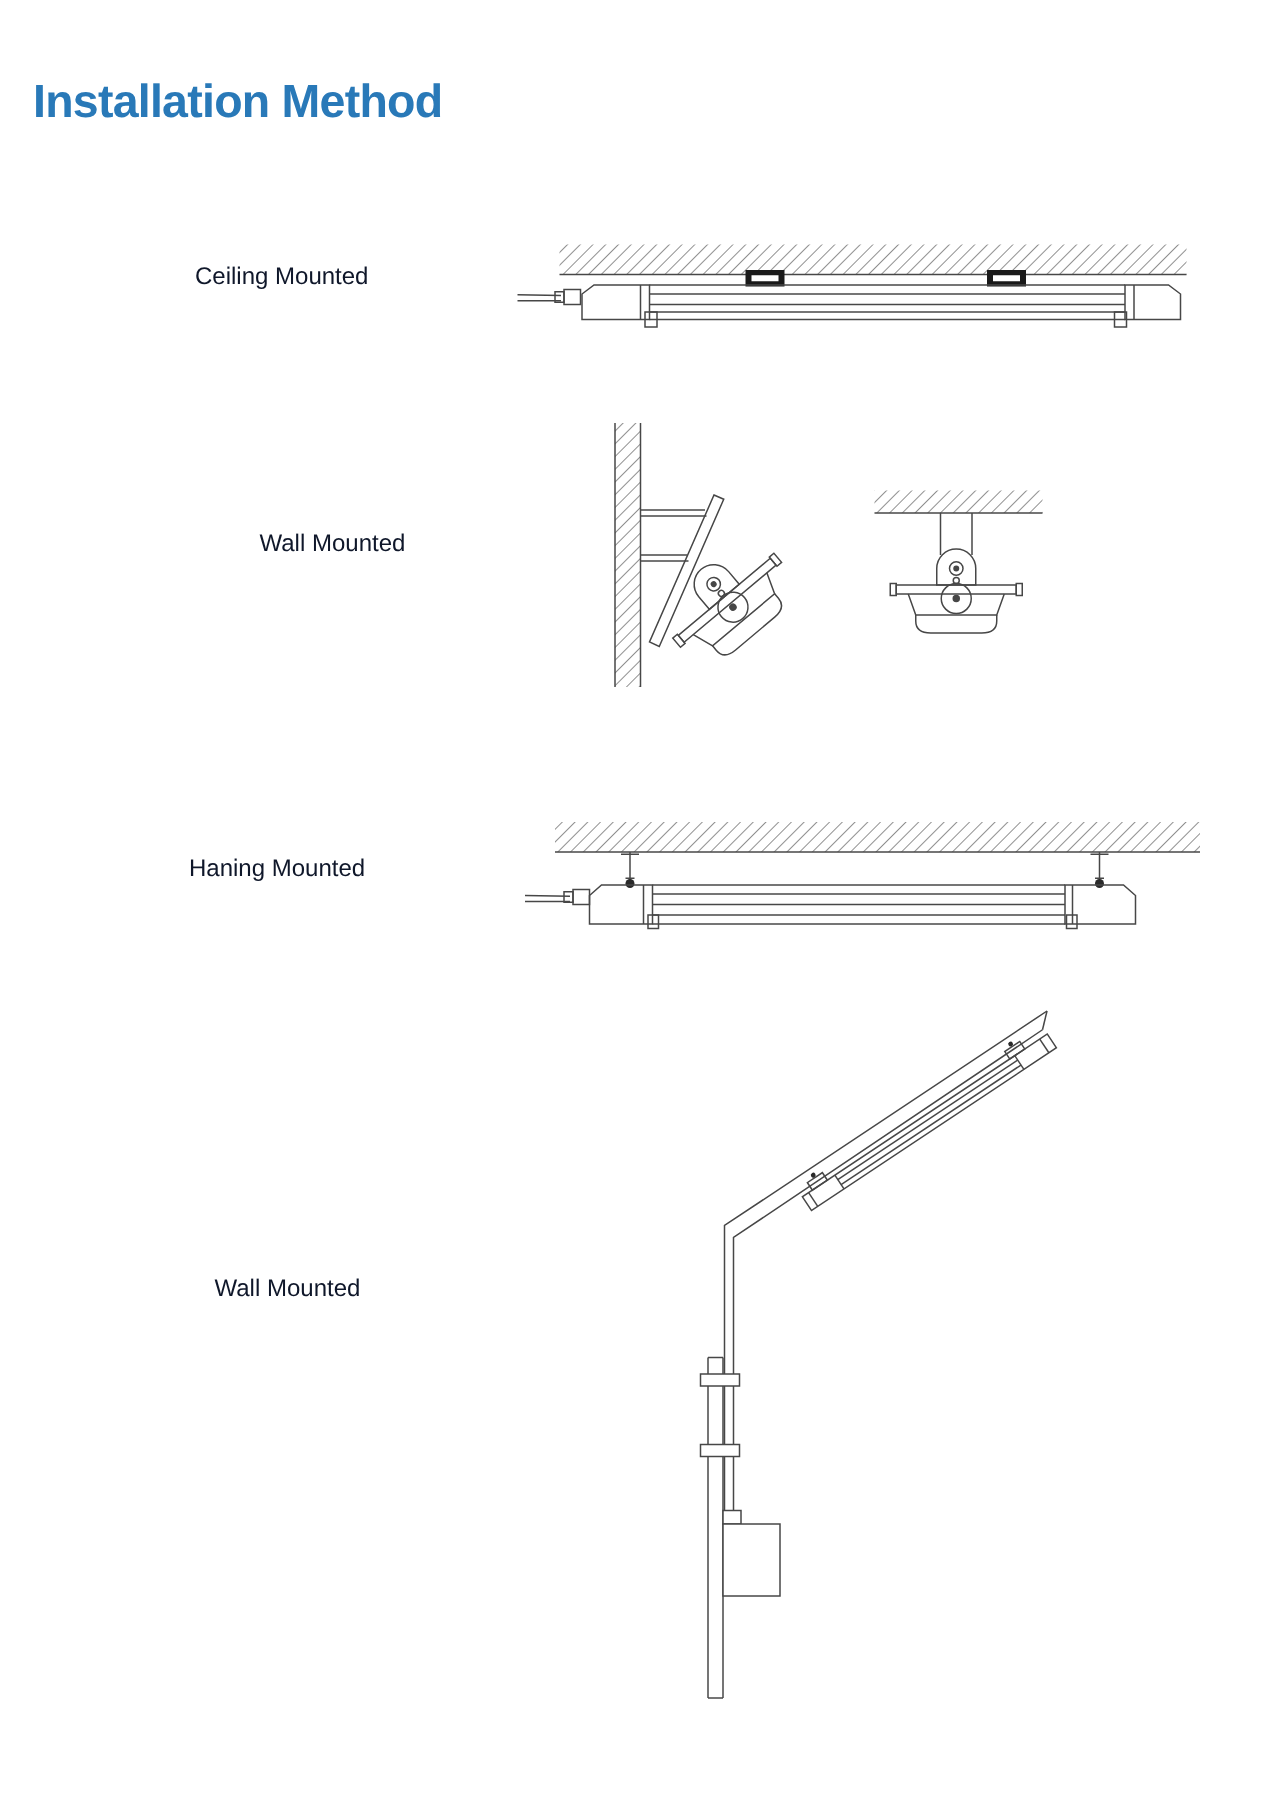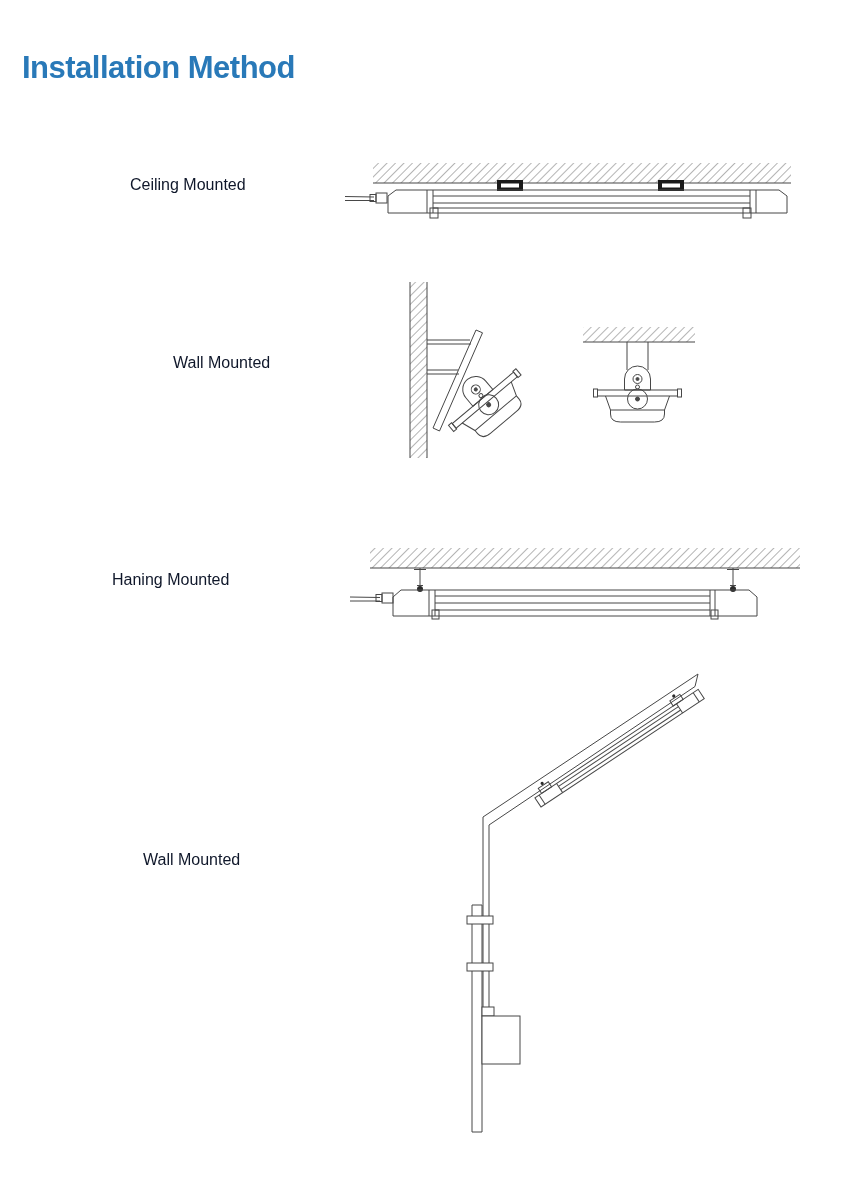--- a/index.html
+++ b/index.html
@@ -26,21 +26,21 @@
     white-space: nowrap;
   }
   .section-label {
     position: absolute;
     font-size: 16px;
     color: #0f172a;
     white-space: nowrap;
   }
   .label-ceiling { left: 130px; top: 176px; }
   .label-wall    { left: 130px; top: 354px; margin-left: 43px; }
-  .label-hanging { left: 112px; top: 571px; text-align: right; }
+  .label-hanging { left: 126px; top: 571px; text-align: right; }
   .label-pole    { left: 143px; top: 851px; }
   .diagram { position: absolute; }
   .diag-ceiling { left: 340px; top: 150px; }
   .diag-wall    { left: 400px; top: 280px; }
   .diag-hanging { left: 340px; top: 540px; }
   .diag-pole    { left: 455px; top: 655px; }
   svg .ln { stroke: #474747; stroke-width: 1; fill: none; }
   svg .fill-dark { fill: #1a1a1a; stroke: none; }
   svg .fill-white { fill: #ffffff; stroke: #474747; stroke-width: 1; }
 </style>

